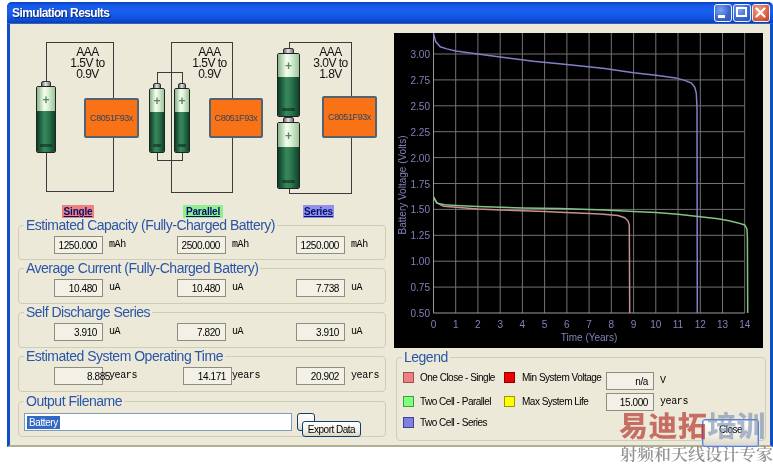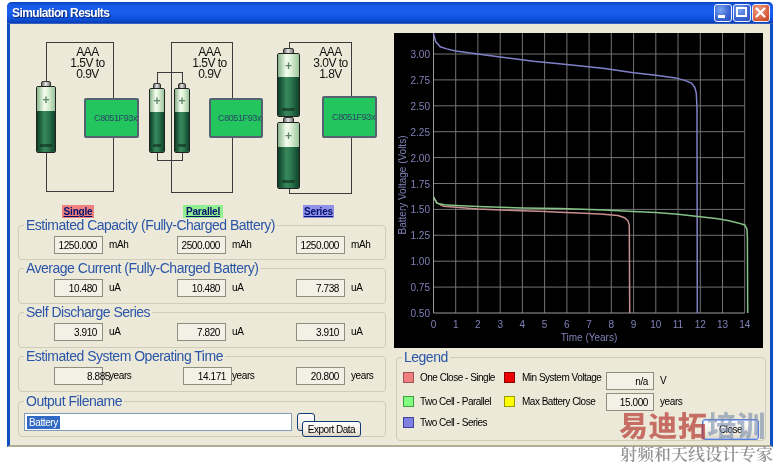--- a/index.html
+++ b/index.html
@@ -12,29 +12,29 @@
   #titlebar{left:7px;top:2px;width:766px;height:22px;
        background:linear-gradient(180deg,#0b41b5 0%,#1658e8 14%,#1a5fee 42%,#0f51dc 78%,#0a3cb0 96%,#6f96d8 100%);
        border-top-left-radius:5px;border-top-right-radius:5px;}
   #title{left:12px;top:6px;color:#fff;font-size:12px;font-weight:bold;letter-spacing:-0.6px;
        text-shadow:1px 1px 1px rgba(0,0,30,0.6);}
   .capbtn{top:4px;width:18px;height:18px;border-radius:3px;border:1px solid #eef3fb;box-sizing:border-box;
        color:#fff;}
   .bluebtn{background:radial-gradient(circle at 35% 30%,#7ba4ee 0%,#3b67d6 55%,#2a50b8 100%);}
   #closebtn{background:radial-gradient(circle at 35% 30%,#f0a088 0%,#dd6547 55%,#c23a1d 100%);}
   .aaatext{font-size:12px;line-height:11px;letter-spacing:-0.5px;color:#111;text-align:center;width:83px;}
-  .chip{background:#22c55e;border:2px solid #54616e;border-radius:2px;box-sizing:border-box;
-       color:#2b4766;font-size:9px;letter-spacing:-0.4px;text-align:right;white-space:nowrap;}
+  .chip{background:#f97316;border:2px solid #54616e;border-radius:2px;box-sizing:border-box;
+       color:#2b4766;font-size:9px;letter-spacing:-0.4px;text-align:center;white-space:nowrap;}
   .cfglabel{font-size:10px;font-weight:bold;letter-spacing:-0.2px;line-height:13px;height:13px;color:#00126e;
        text-decoration:underline;text-align:center;}
   .gbox{border:1px solid #cfccb8;border-radius:4px;box-sizing:border-box;left:18px;width:368px;height:36px;}
   .glabel{font-size:14px;letter-spacing:-0.5px;color:#2a55a8;background:#ece9d8;padding:0 2px;line-height:11px;white-space:nowrap;}
   .field{width:49px;height:18px;box-sizing:border-box;border:1px solid #8d8d80;background:#f3f1e5;
        font-size:10px;letter-spacing:-0.4px;color:#000;text-align:right;padding:2px 5px 0 0;line-height:14px;}
-  .unit{font-size:10px;letter-spacing:-0.4px;color:#000;line-height:18px;}
+  .unit{font-size:10px;letter-spacing:-0.4px;color:#000;line-height:18px;font-family:Liberation Mono, monospace;}
   .xpbtn{box-sizing:border-box;border:1px solid #103c74;border-radius:3px;
        background:linear-gradient(180deg,#ffffff 0%,#f2f0e6 60%,#dcd6c6 100%);
        font-size:10px;letter-spacing:-0.5px;color:#000;text-align:center;white-space:nowrap;}
   .batt{box-sizing:border-box;}
   .batt .nub{position:absolute;background:linear-gradient(90deg,#6a6a6a,#e6e6e6 45%,#777);
        border:1px solid #333;border-radius:2px 2px 0 0;box-sizing:border-box;}
   .batt .body{position:absolute;border:1px solid #222;border-radius:2px;box-sizing:border-box;overflow:hidden;}
   .batt .top{position:absolute;left:0;top:0;width:100%;
        background:linear-gradient(90deg,#86b489,#f4fdee 40%,#dff2d8 60%,#9cc49c);}
   .batt .bot{position:absolute;left:0;width:100%;
@@ -156,21 +156,21 @@
 <div class="abs unit" style="left:232px;top:323px;">uA</div>
   <div class="abs field" style="left:296px;top:323px;">3.910</div>
 <div class="abs unit" style="left:351px;top:323px;">uA</div>
 
   <div class="abs gbox" style="top:356px;height:36px;"></div>
   <div class="abs glabel" style="left:24px;top:351px;">Estimated System Operating Time</div>
   <div class="abs field" style="left:54px;top:367px;padding-left:32px;">8.885</div>
 <div class="abs unit" style="left:109px;top:367px;">years</div>
   <div class="abs field" style="left:183px;top:367px;">14.171</div>
 <div class="abs unit" style="left:232px;top:367px;">years</div>
-  <div class="abs field" style="left:296px;top:367px;">20.800</div>
+  <div class="abs field" style="left:296px;top:367px;">20.902</div>
 <div class="abs unit" style="left:351px;top:367px;">years</div>
 
   <div class="abs gbox" style="top:401px;height:36px;"></div>
   <div class="abs glabel" style="left:24px;top:396px;">Output Filename</div>
   <div class="abs" style="left:24px;top:413px;width:268px;height:18px;background:#fff;border:1px solid #7f9db9;box-sizing:border-box;">
     <span style="position:absolute;left:2px;top:2px;background:#316ac5;color:#fff;font-size:10px;letter-spacing:-0.4px;line-height:13px;padding:0 2px;">Battery</span>
   </div>
   <div class="abs xpbtn" style="left:297px;top:413px;width:18px;height:18px;line-height:14px;">...</div>
   <div class="abs xpbtn" style="left:302px;top:413px;width:59px;height:16px;line-height:16px;margin-top:8px;">Export Data</div>
 
@@ -264,27 +264,27 @@
   <div class="abs glabel" style="left:402px;top:352px;">Legend</div>
   <div class="abs swatch" style="left:403px;top:372px;background:#f08080;border:1px solid #a05050;"></div>
   <div class="abs ltext" style="left:420px;top:371px;">One Close - Single</div>
   <div class="abs swatch" style="left:403px;top:396px;background:#80ff80;border:1px solid #3f9f3f;"></div>
   <div class="abs ltext" style="left:420px;top:395px;">Two Cell - Parallel</div>
   <div class="abs swatch" style="left:403px;top:417px;background:#8080e0;border:1px solid #4040a0;"></div>
   <div class="abs ltext" style="left:420px;top:416px;">Two Cell - Series</div>
   <div class="abs swatch" style="left:504px;top:372px;background:#ee0000;border:1px solid #880000;"></div>
   <div class="abs ltext" style="left:522px;top:371px;">Min System Voltage</div>
   <div class="abs swatch" style="left:504px;top:396px;background:#ffff00;border:1px solid #999900;"></div>
-  <div class="abs ltext" style="left:522px;top:395px;">Max Battery Close</div>
+  <div class="abs ltext" style="left:522px;top:395px;">Max System Life</div>
   <div class="abs field" style="left:606px;top:372px;width:48px;">n/a</div>
 <div class="abs unit" style="left:660px;top:372px;">V</div>
   <div class="abs field" style="left:606px;top:393px;width:48px;">15.000</div>
 <div class="abs unit" style="left:660px;top:393px;">years</div>
 
-  <div class="abs xpbtn" style="left:702px;top:419px;width:57px;height:21px;line-height:19px;border-color:#5a7edc;box-shadow:0 0 0 1px #a8c0f0 inset;">Close</div>
+  <div class="abs xpbtn" style="left:702px;top:419px;width:57px;height:28px;line-height:19px;border-color:#5a7edc;box-shadow:0 0 0 1px #a8c0f0 inset;">Close</div>
 
   <div class="abs" style="left:619px;top:403px;"><svg width="147" height="42" viewBox="0 0 147 42">
       <path fill="rgba(178,45,38,0.66)" transform="translate(0.0,33.6) scale(0.029000,-0.029000)" d="M302.541259765625 554.95947265625V502.5108642578125H703.1085205078125V554.95947265625ZM302.541259765625 704.8292236328125V653.4906005859375H703.1085205078125V704.8292236328125ZM172.859619140625 810.3704833984375H838.9102783203125V396.9696044921875H172.859619140625ZM236.2098388671875 343.820556640625H817.279296875V228.379150390625H236.2098388671875ZM787.5889892578125 343.820556640625H922.6107177734375Q922.6107177734375 343.820556640625 922.1107177734375 334.53546142578125Q921.6107177734375 325.2503662109375 920.720703125 313.1302490234375Q919.8306884765625 301.0101318359375 917.940673828125 292.6700439453125Q907.2706298828125 184.68017578125 895.1555786132812 115.12518310546875Q883.04052734375 45.5701904296875 869.4254760742188 6.0101318359375Q855.8104248046875 -33.5499267578125 839.0303955078125 -51.219970703125Q820.1302490234375 -71.900146484375 799.1751098632812 -80.3502197265625Q778.219970703125 -88.80029296875 752.9898681640625 -91.4703369140625Q731.4298095703125 -94.2503662109375 698.31982421875 -94.58538818359375Q665.2098388671875 -94.92041015625 627.31982421875 -93.700439453125Q626.31982421875 -69.0101318359375 617.19970703125 -36.979736328125Q608.07958984375 -4.9493408203125 593.2894287109375 18.0709228515625Q623.71923828125 14.9609375 649.9290771484375 14.40594482421875Q676.138916015625 13.8509521484375 689.138916015625 13.8509521484375Q702.2489013671875 13.8509521484375 710.2489013671875 16.240966796875Q718.2489013671875 18.6309814453125 726.0289306640625 26.52099609375Q737.2489013671875 37.6309814453125 748.5289306640625 70.90594482421875Q759.8089599609375 104.180908203125 769.698974609375 166.1707763671875Q779.5889892578125 228.16064453125 787.5889892578125 325.2503662109375ZM293.279296875 455.92041015625 420.2908935546875 414.8798828125Q384.2908935546875 352.6497802734375 334.67584228515625 295.75469970703125Q285.060791015625 238.859619140625 229.55572509765625 191.24456787109375Q174.0506591796875 143.6295166015625 117.6005859375 108.739501953125Q106.700439453125 121.5296630859375 88.3502197265625 139.7698974609375Q70 158.0101318359375 51.20477294921875 175.80535888671875Q32.4095458984375 193.6005859375 17.619384765625 203.6107177734375Q101.2894287109375 245.6005859375 175.45440673828125 312.59552001953125Q249.619384765625 379.5904541015625 293.279296875 455.92041015625ZM388.35888671875 302.43994140625 513.48046875 264.0694580078125Q477.3704833984375 194.8494873046875 425.98046875 132.6295166015625Q374.5904541015625 70.4095458984375 315.3104248046875 19.07958984375Q256.0303955078125 -32.2503662109375 194.140380859375 -69.80029296875Q184.1302490234375 -57.0101318359375 166.22503662109375 -38.7698974609375Q148.31982421875 -20.5296630859375 129.52459716796875 -3.12445068359375Q110.7293701171875 14.28076171875 96.0491943359375 25.180908203125Q188.2691650390625 69.940673828125 266.26409912109375 142.8104248046875Q344.259033203125 215.68017578125 388.35888671875 302.43994140625ZM592.018798828125 294.9898681640625 717.2503662109375 264.8494873046875Q678.140380859375 152.51953125 613.3603515625 57.07452392578125Q548.580322265625 -38.3704833984375 473.3603515625 -99.8104248046875Q462.460205078125 -88.80029296875 443.219970703125 -73.28509521484375Q423.979736328125 -57.7698974609375 403.90447998046875 -42.64471435546875Q383.8292236328125 -27.51953125 369.1490478515625 -18.3994140625Q444.47900390625 33.0303955078125 502.4189453125 116.18524169921875Q560.35888671875 199.340087890625 592.018798828125 294.9898681640625Z"></path>
       <path fill="rgba(178,45,38,0.66)" transform="translate(29.4,33.6) scale(0.029000,-0.029000)" d="M565.059326171875 838.0101318359375H693.740966796875V202.0709228515625H565.059326171875ZM279.9508056640625 512.16064453125V95.1505126953125H150.379150390625V390.4891357421875H44.9898681640625V512.16064453125ZM49.95947265625 727.539794921875 140.2706298828125 808.1707763671875Q168.7105712890625 790.1707763671875 202.26556396484375 766.3907470703125Q235.820556640625 742.6107177734375 267.15557861328125 718.7756958007812Q298.4906005859375 694.940673828125 318.380615234375 676.0506591796875L221.83935546875 584.4095458984375Q204.619384765625 604.299560546875 175.06439208984375 629.4696044921875Q145.5093994140625 654.6396484375 112.3994140625 680.7546997070312Q79.2894287109375 706.8697509765625 49.95947265625 727.539794921875ZM232.1302490234375 143.0709228515625Q255.3502197265625 143.0709228515625 277.90521240234375 126.79595947265625Q300.460205078125 110.52099609375 339.1201171875 88.64111328125Q387.4500732421875 59.3111572265625 453.95513916015625 51.53619384765625Q520.460205078125 43.76123046875 600.1201171875 43.76123046875Q637.3299560546875 43.76123046875 685.2749633789062 45.6512451171875Q733.219970703125 47.541259765625 784.6700439453125 50.87628173828125Q836.1201171875 54.2113037109375 884.460205078125 58.93634033203125Q932.80029296875 63.661376953125 971.6903076171875 69.3314208984375Q964.3502197265625 51.981201171875 956.0651245117188 26.90087890625Q947.780029296875 1.820556640625 941.8849487304688 -23.31475830078125Q935.9898681640625 -48.4500732421875 934.9898681640625 -66.020263671875Q905.759765625 -67.9102783203125 864.6497802734375 -70.35528564453125Q823.539794921875 -72.80029296875 776.099853515625 -74.24530029296875Q728.659912109375 -75.6903076171875 682.1649780273438 -76.6903076171875Q635.6700439453125 -77.6903076171875 595.6700439453125 -77.6903076171875Q503.780029296875 -77.6903076171875 439.50506591796875 -66.580322265625Q375.2301025390625 -55.4703369140625 324.0101318359375 -26.8104248046875Q293.340087890625 -8.5904541015625 269.5101318359375 8.8494873046875Q245.68017578125 26.2894287109375 229.460205078125 26.2894287109375Q214.1302490234375 26.2894287109375 194.30029296875 7.95440673828125Q174.4703369140625 -10.380615234375 152.86541748046875 -37.9906005859375Q131.260498046875 -65.6005859375 110.2706298828125 -94.5904541015625L25.07958984375 26.0911865234375Q77.5296630859375 76.861083984375 133.71490478515625 109.96600341796875Q189.900146484375 143.0709228515625 232.1302490234375 143.0709228515625ZM480.101318359375 362.539794921875V249.5615234375H779.23876953125V362.539794921875ZM480.101318359375 577.9493408203125V467.1910400390625H779.23876953125V577.9493408203125ZM360.31982421875 691.500732421875H905.2503662109375V136.0101318359375H360.31982421875Z"></path>
       <path fill="rgba(178,45,38,0.66)" transform="translate(58.8,33.6) scale(0.029000,-0.029000)" d="M24.0897216796875 350.3111572265625Q69.759765625 362.421142578125 127.37481689453125 379.8111572265625Q184.9898681640625 397.201171875 248.659912109375 417.5911865234375Q312.3299560546875 437.981201171875 375.219970703125 458.8712158203125L398.6903076171875 339.3096923828125Q313.580322265625 308.5296630859375 224.46527099609375 278.6396484375Q135.3502197265625 248.7496337890625 61.1201171875 224.1895751953125ZM30.7496337890625 665.060791015625H383.56005859375V542.499267578125H30.7496337890625ZM152.698974609375 852.2503662109375H282.2706298828125V52.7510986328125Q282.2706298828125 6.940673828125 272.6005859375 -19.4696044921875Q262.9305419921875 -45.8798828125 235.580322265625 -60.56005859375Q209.1201171875 -75.240234375 170.38494873046875 -79.80029296875Q131.6497802734375 -84.3603515625 78.0897216796875 -84.3603515625Q75.3096923828125 -58.780029296875 64.63458251953125 -24.02459716796875Q53.95947265625 10.7308349609375 42.059326171875 35.5311279296875Q69.7091064453125 34.5311279296875 96.6490478515625 34.5311279296875Q123.5889892578125 34.5311279296875 133.5889892578125 34.5311279296875Q144.5889892578125 34.64111328125 148.64398193359375 39.08612060546875Q152.698974609375 43.5311279296875 152.698974609375 53.5311279296875ZM391.2503662109375 788.9305419921875H968.3603515625V662.8089599609375H391.2503662109375ZM524.3704833984375 87.5311279296875H864.859619140625V-36.8104248046875H524.3704833984375ZM466.419677734375 435.9102783203125H938.8306884765625V-87.3603515625H808.3690185546875V311.5687255859375H590.76123046875V-92.2503662109375H466.419677734375ZM550.4891357421875 724.859619140625 686.40087890625 698.279296875Q660.40087890625 598.3892822265625 622.0709228515625 495.1092529296875Q583.740966796875 391.8292236328125 530.2460327148438 299.88421630859375Q476.7510986328125 207.939208984375 405.201171875 140.499267578125Q395.1910400390625 155.0694580078125 379.620849609375 174.19970703125Q364.0506591796875 193.3299560546875 348.0904541015625 211.62518310546875Q332.1302490234375 229.92041015625 318.4500732421875 241.7105712890625Q364.659912109375 284.700439453125 402.1497802734375 341.9703369140625Q439.6396484375 399.240234375 468.46453857421875 464.0101318359375Q497.2894287109375 528.780029296875 517.559326171875 595.7149047851562Q537.8292236328125 662.6497802734375 550.4891357421875 724.859619140625Z"></path>
       <path fill="rgba(118,138,172,0.60)" transform="translate(88.2,33.6) scale(0.029000,-0.029000)" d="M480.3704833984375 56.500732421875H810.179443359375V-59.720703125H480.3704833984375ZM416.419677734375 293.900146484375H894.48046875V-87.4703369140625H768.35888671875V177.6787109375H536.3111572265625V-91.3603515625H416.419677734375ZM378 743.260498046875H936.1302490234375V626.9290771484375H378ZM340.8900146484375 469.6107177734375H972.2503662109375V351.6092529296875H340.8900146484375ZM757.379150390625 635.6295166015625 878.940673828125 606.71923828125Q866.8306884765625 573.83935546875 853.8357543945312 540.799560546875Q840.8408203125 507.759765625 828.7359008789062 478.94500732421875Q816.6309814453125 450.1302490234375 805.0810546875 427.8104248046875L699.19970703125 455.720703125Q709.859619140625 480.6005859375 721.0745239257812 511.7503662109375Q732.2894287109375 542.900146484375 742.059326171875 575.659912109375Q751.8292236328125 608.419677734375 757.379150390625 635.6295166015625ZM437.979736328125 602.0491943359375 544.7510986328125 633.299560546875Q560.8509521484375 600.6497802734375 573.5658569335938 562.1700439453125Q586.28076171875 523.6903076171875 590.6107177734375 495.260498046875L477.3892822265625 459.4500732421875Q474.83935546875 488.7698974609375 463.01446533203125 529.0846557617188Q451.1895751953125 569.3994140625 437.979736328125 602.0491943359375ZM572.059326171875 838.1201171875 690.7308349609375 857.2503662109375Q702.060791015625 827.0303955078125 710.78076171875 790.42041015625Q719.500732421875 753.8104248046875 722.6107177734375 727.92041015625L597.4891357421875 705.68017578125Q596.1591796875 731.68017578125 588.7742309570312 769.3451538085938Q581.3892822265625 807.0101318359375 572.059326171875 838.1201171875ZM34.0897216796875 614.820556640625H341.659912109375V489.698974609375H34.0897216796875ZM130.9290771484375 837.9102783203125H249.04052734375V167.020263671875H130.9290771484375ZM23.6396484375 156.9508056640625Q63.5296630859375 169.9508056640625 116.19970703125 188.50579833984375Q168.8697509765625 207.060791015625 227.039794921875 228.560791015625Q285.2098388671875 250.060791015625 343.099853515625 272.060791015625L367.68017578125 150.499267578125Q290.3502197265625 116.8292236328125 210.8502197265625 83.1591796875Q131.3502197265625 49.4891357421875 64.0101318359375 21.0390625Z"></path>
       <path fill="rgba(118,138,172,0.60)" transform="translate(117.6,33.6) scale(0.029000,-0.029000)" d="M610.7091064453125 767.7901611328125H733.16064453125V44.8798828125H610.7091064453125ZM808.018798828125 828.140380859375H941.260498046875V-80.0303955078125H808.018798828125ZM406.1693115234375 820.80029296875H538.4110107421875V471.240234375Q538.4110107421875 375.240234375 531.8560180664062 276.6201171875Q525.301025390625 178 502.6910400390625 84.93487548828125Q480.0810546875 -8.1302490234375 430.9710693359375 -89.580322265625Q415.620849609375 -77.68017578125 392.04052734375 -63.5Q368.460205078125 -49.31982421875 343.93487548828125 -36.47467041015625Q319.4095458984375 -23.6295166015625 299.3892822265625 -16.2894287109375Q348.1693115234375 56.04052734375 370.6693115234375 135.8704833984375Q393.1693115234375 215.700439453125 399.6693115234375 300.640380859375Q406.1693115234375 385.580322265625 406.1693115234375 472.1302490234375ZM66.59912109375 757.419677734375 148.0101318359375 845.9508056640625Q178.0101318359375 824.5108642578125 213.960205078125 797.6259155273438Q249.9102783203125 770.740966796875 282.7503662109375 744.4110107421875Q315.5904541015625 718.0810546875 336.04052734375 696.0810546875L249.0694580078125 596.539794921875Q230.2894287109375 618.6497802734375 198.83935546875 647.2047729492188Q167.3892822265625 675.759765625 132.439208984375 704.979736328125Q97.4891357421875 734.19970703125 66.59912109375 757.419677734375ZM156.0694580078125 -89.40087890625 122.138916015625 35.0506591796875 143.47900390625 75.40087890625 330.8494873046875 241.461669921875Q340.07958984375 214.101318359375 355.20477294921875 180.45587158203125Q370.3299560546875 146.8104248046875 382.2301025390625 128.5701904296875Q316.219970703125 69.3299560546875 274.9898681640625 31.1497802734375Q233.759765625 -7.0303955078125 209.86468505859375 -29.6505126953125Q185.9696044921875 -52.2706298828125 174.4095458984375 -65.6107177734375Q162.8494873046875 -78.9508056640625 156.0694580078125 -89.40087890625ZM29.419677734375 545.6005859375H210.9696044921875V418.5889892578125H29.419677734375ZM156.0694580078125 -89.5108642578125Q150.5093994140625 -75.720703125 138.499267578125 -57.8704833984375Q126.4891357421875 -40.020263671875 113.198974609375 -23.50506591796875Q99.9088134765625 -6.9898681640625 89.6787109375 2.240234375Q106.9088134765625 17.3603515625 123.1287841796875 45.53546142578125Q139.3487548828125 73.7105712890625 139.3487548828125 115.6107177734375V545.6005859375H266.2503662109375V49.140380859375Q266.2503662109375 49.140380859375 254.96527099609375 39.24530029296875Q243.68017578125 29.3502197265625 227.6700439453125 13.39508056640625Q211.659912109375 -2.56005859375 195.1497802734375 -20.90521240234375Q178.6396484375 -39.2503662109375 167.35455322265625 -57.4305419921875Q156.0694580078125 -75.6107177734375 156.0694580078125 -89.5108642578125Z"></path>
     </svg></div>
   <div class="abs" style="left:620px;top:441px;"><svg width="153" height="24" viewBox="0 0 153 24">
       <g fill="rgba(128,128,128,0.85)">

